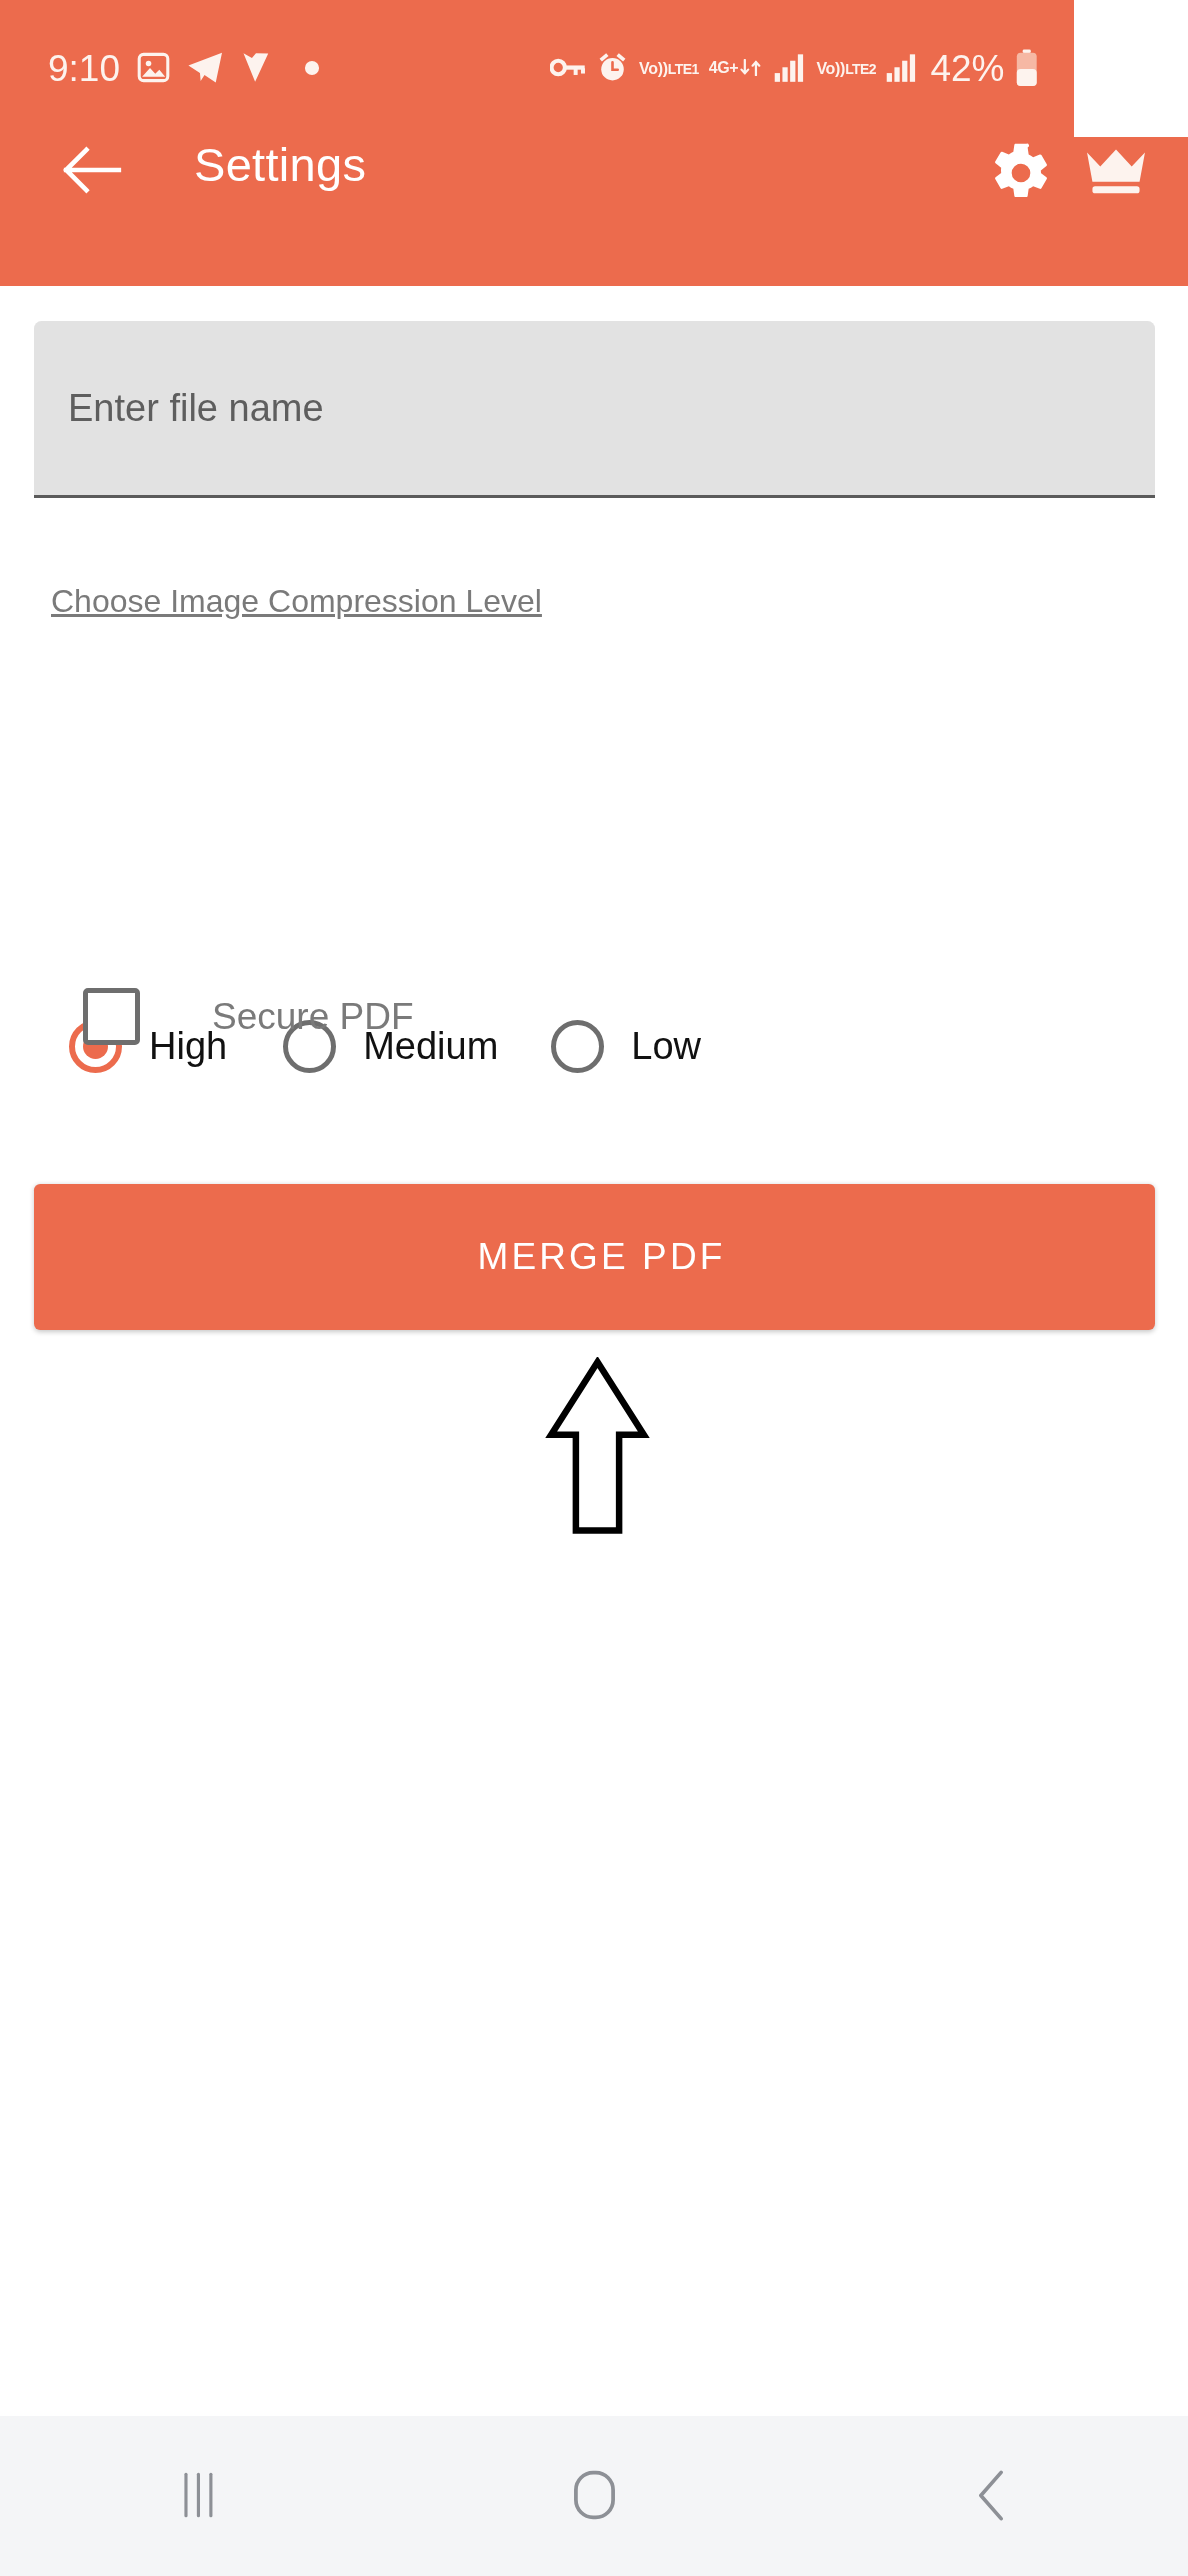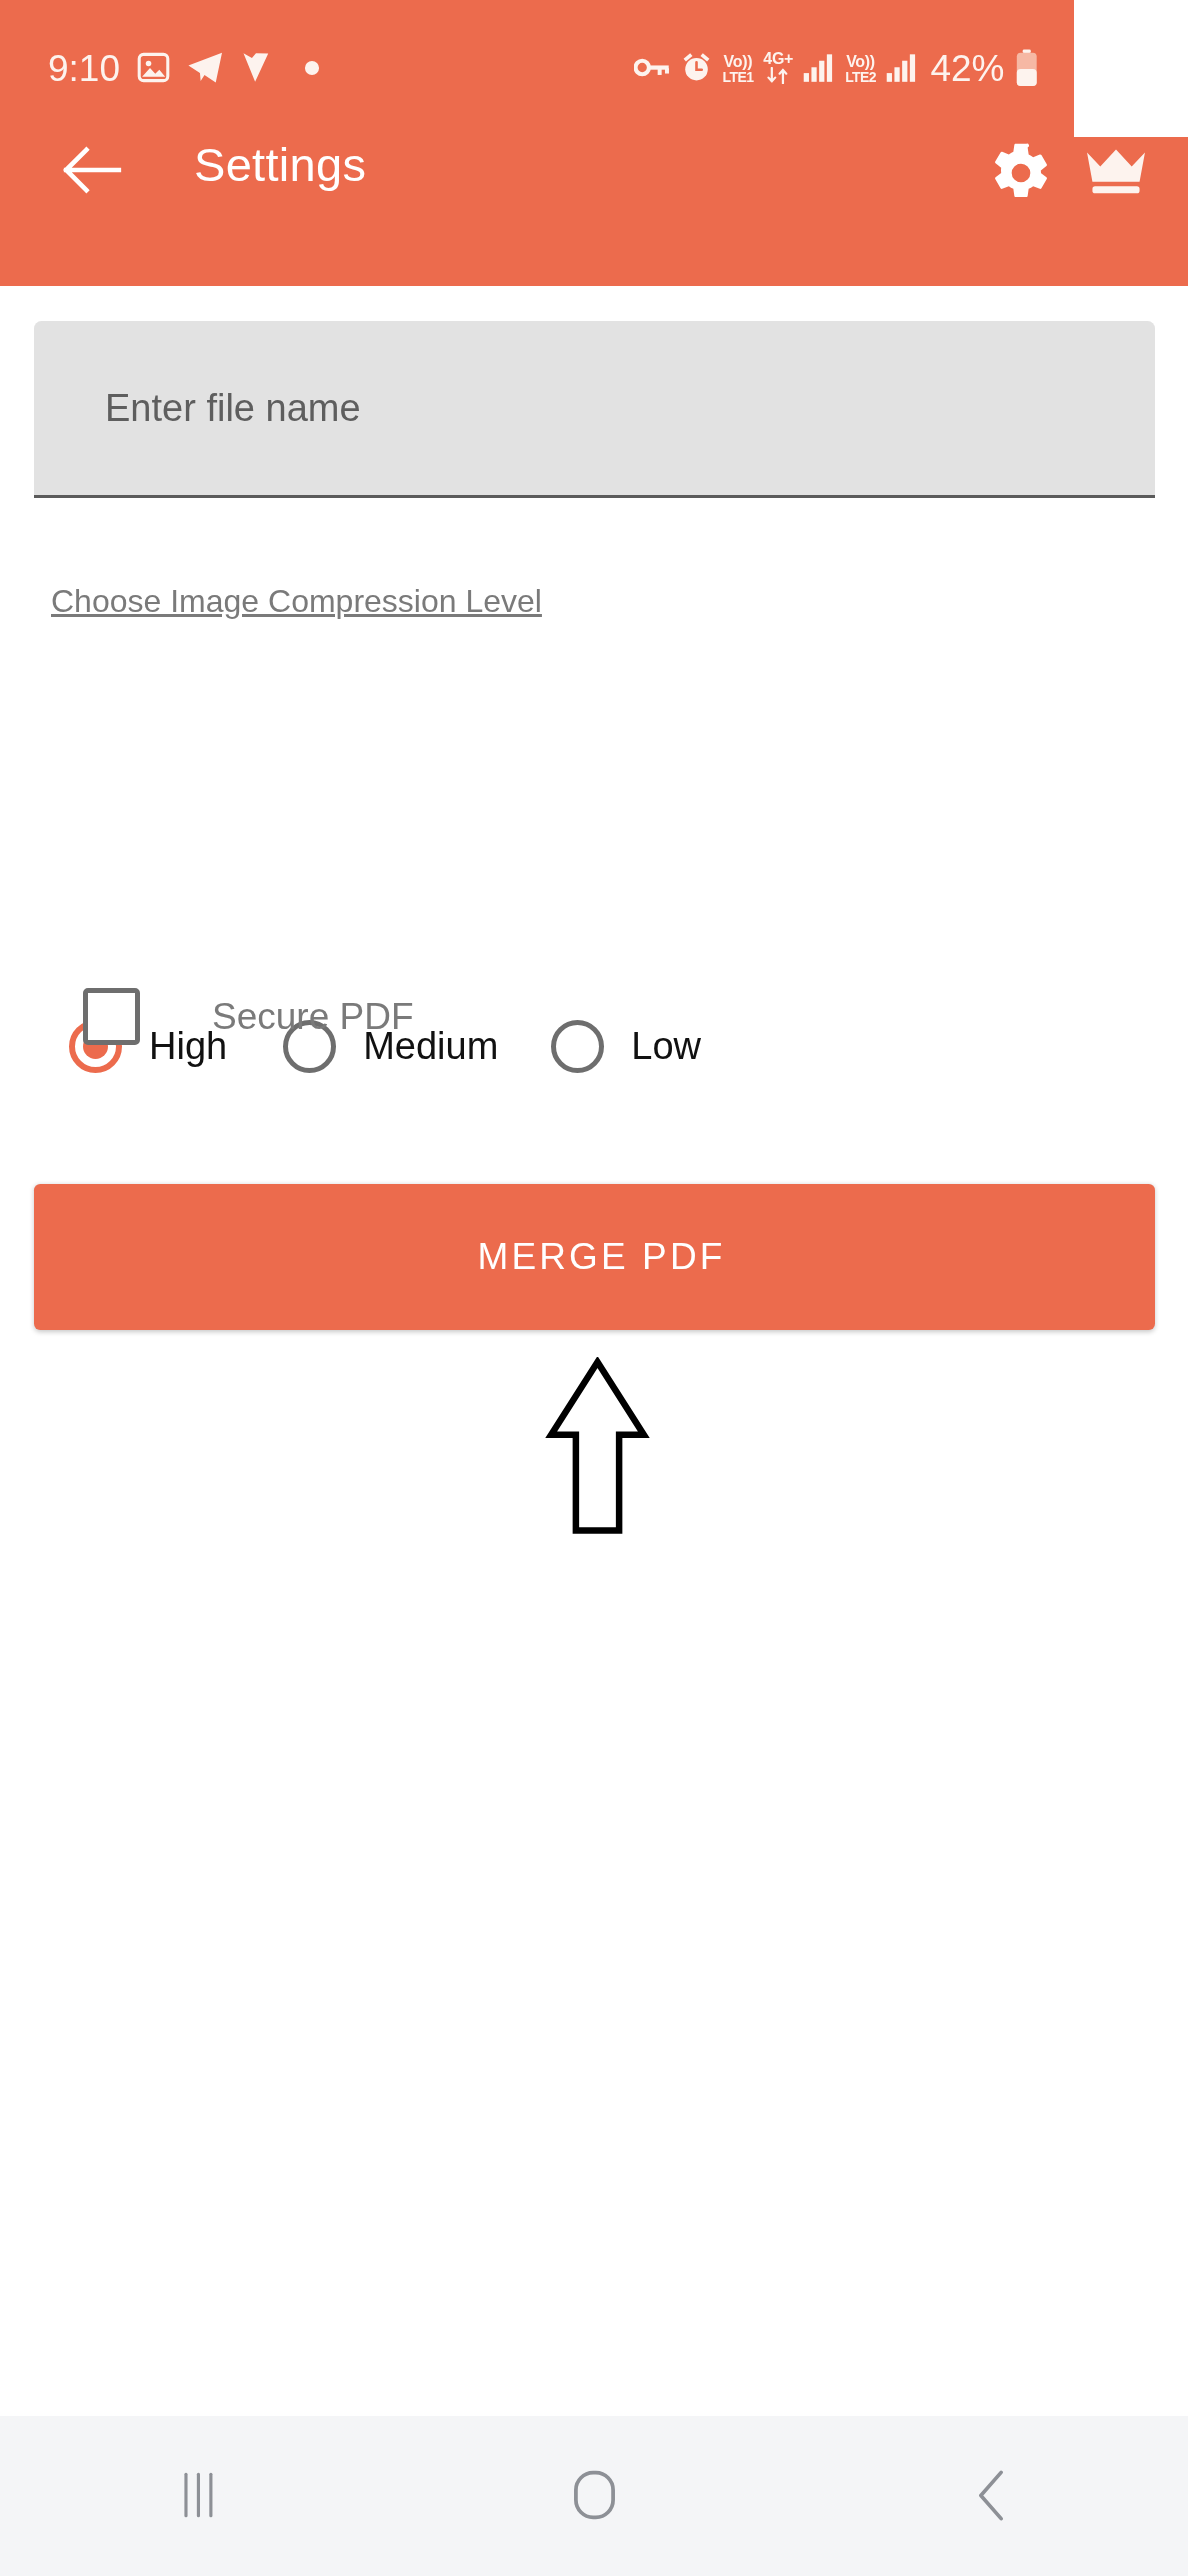--- a/index.html
+++ b/index.html
@@ -53,21 +53,21 @@
   .sb-icon { display: block; }
   .battery-pct {
     color: #FDF3EE;
     font-size: 37px;
     font-weight: 400;
     line-height: 1;
     margin-left: 2.5px;
   }
   .dual-stack {
     display: flex;
-    flex-direction: column;
+    flex-direction: row;
     align-items: center;
     justify-content: center;
     line-height: 1;
   }
   .dual-stack .t1 {
     color: #FDF3EE;
     font-size: 16px;
     font-weight: 700;
     letter-spacing: -0.3px;
   }
@@ -130,21 +130,21 @@
     left: 34px;
     top: 35px;
     width: 1121px;
     height: 177px;
     background: #E2E2E2;
     border-radius: 7.4px 7.4px 0 0;
     border-bottom: 3.1px solid #5B5B5B;
     box-sizing: border-box;
     display: flex;
     align-items: center;
-    padding-left: 71px;
+    padding-left: 34px;
     cursor: text;
   }
   .filename-placeholder {
     color: #5E5E5E;
     font-size: 38px;
     font-weight: 400;
   }
 
   
   .section-label {

